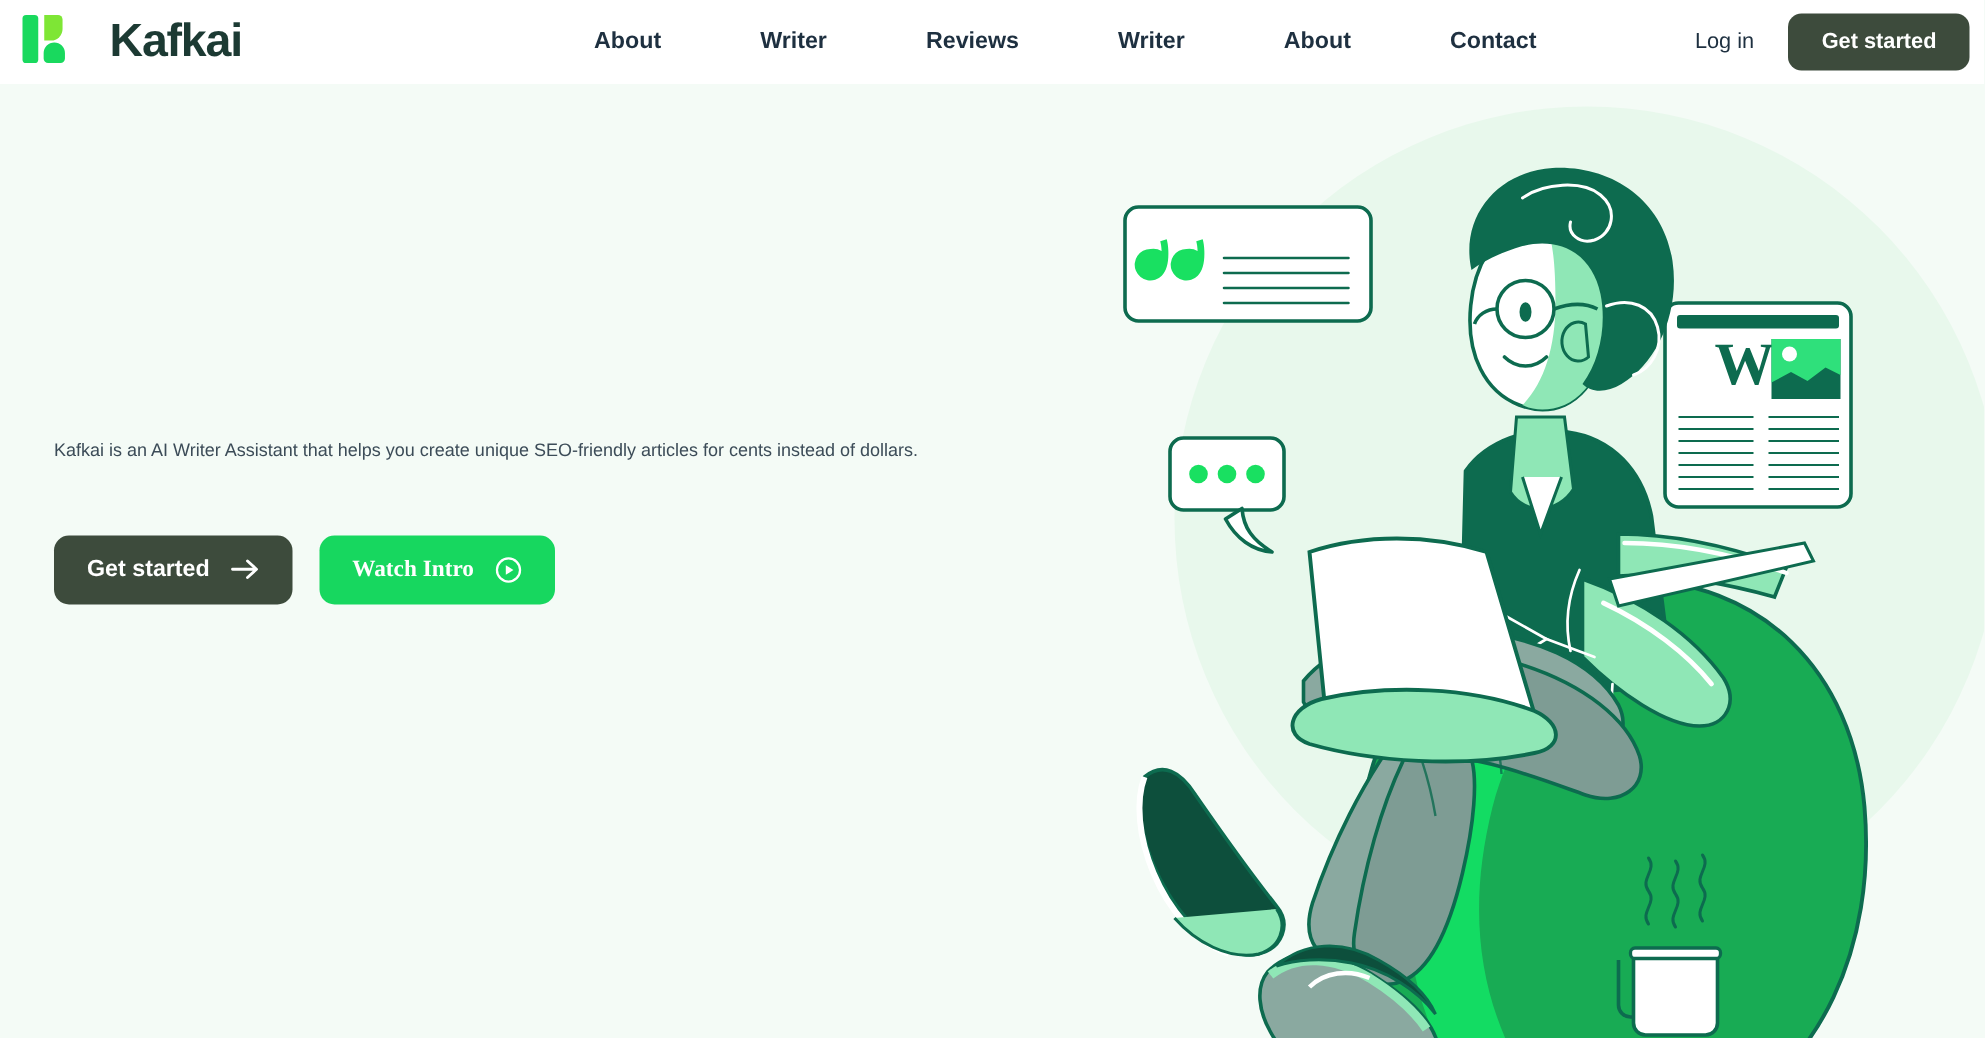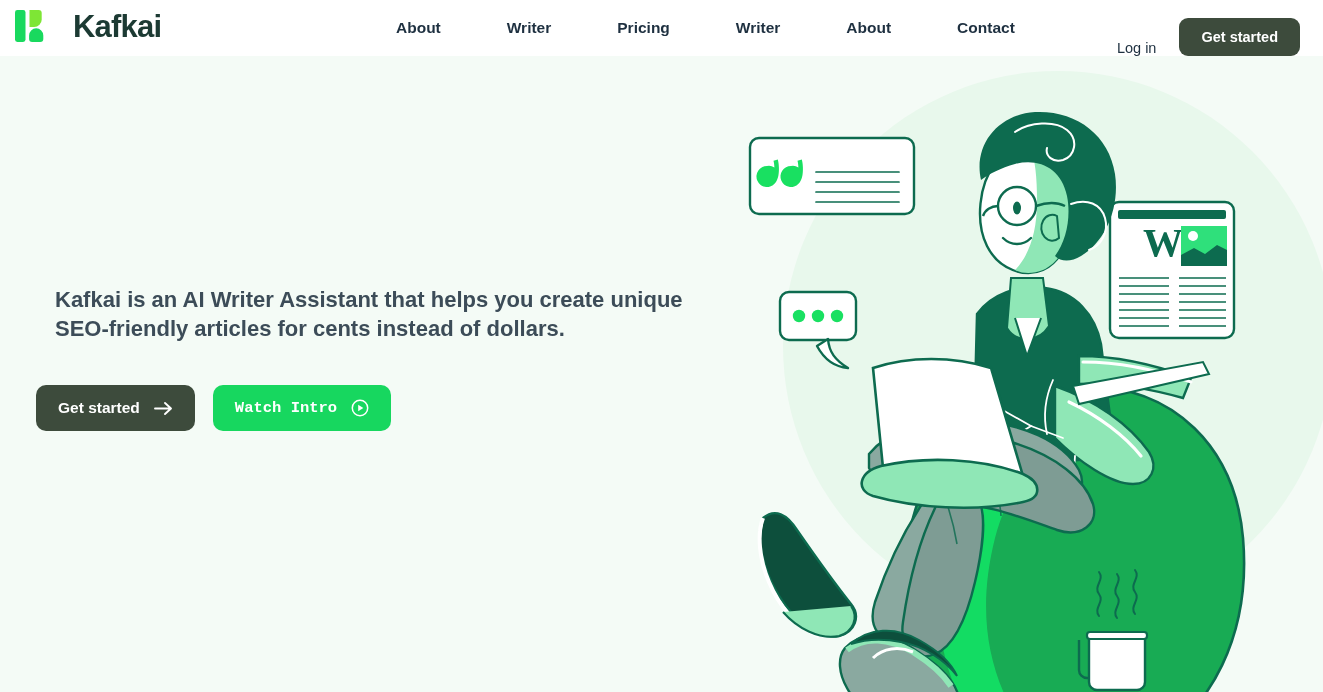--- a/index.html
+++ b/index.html
@@ -74,25 +74,25 @@
     text-decoration: none;
     padding: 8px 0;
     margin-right: 54px;
     cursor: pointer;
     white-space: nowrap;
   }
   .nav-link:last-child { margin-right: 18px; }
 
   .header-actions {
     position: absolute;
-    right: 23px;
+    right: 10px;
     top: 0;
     height: 56px;
     display: flex;
-    align-items: flex-end;
+    align-items: center;
     gap: 23px;
   }
   .login-link {
     font-size: 14.5px;
     font-weight: 400;
     color: #1e3040;
     text-decoration: none;
     cursor: pointer;
     white-space: nowrap;
   }
@@ -135,26 +135,25 @@
     line-height: 62px;
     font-weight: 700;
     letter-spacing: -1.4px;
     color: #16302a;
     margin: 0;
     font-family: "Liberation Sans", sans-serif;
   }
 
   .hero-subtitle {
     margin-top: 26px;
-    font-size: 22px;
+    font-size: 12px;
     line-height: 28.5px;
     color: #3c4c58;
-    font-weight: 700;
+    font-weight: 400;
     max-width: 650px;
-    margin-left: 19px;
   }
 
   .hero-cta {
     margin-top: 42px;
     display: flex;
     align-items: center;
     gap: 18px;
   }
 
   .btn-primary-dark {
@@ -180,21 +179,21 @@
     gap: 14px;
     background: #17d75f;
     color: #ffffff;
     font-size: 15.5px;
     font-weight: 700;
     border: none;
     border-radius: 10px;
     padding: 0 22px;
     height: 46px;
     cursor: pointer;
-    font-family: Liberation Mono, monospace;
+    font-family: Liberation Serif, serif;
     white-space: nowrap;
   }
 
   .btn-icon { display: inline-flex; align-items: center; }
 
   
   .hero-art {
     position: absolute;
     right: 0;
     top: 0;
@@ -218,21 +217,21 @@
           <path d="M15.5 2 h9.2 a3 3 0 0 1 3 3 v6.4 a7.6 7.6 0 0 1 -7.6 7.6 h-4.6 z" fill="#7ee635"></path>
           <path d="M22.2 20.3 a7.1 7.1 0 0 1 7.1 7.1 v3.6 a3 3 0 0 1 -3 3 h-8.2 a3 3 0 0 1 -3 -3 v-3.6 a7.1 7.1 0 0 1 7.1 -7.1 z" fill="#19d95e"></path>
         </svg>
       </span>
       <span class="brand-name">Kafkai</span>
     </a>
 
     <nav class="main-nav">
       <a class="nav-link" href="#">About</a>
       <a class="nav-link" href="#">Writer</a>
-      <a class="nav-link" href="#">Pricing</a>
+      <a class="nav-link" href="#">Reviews</a>
       <a class="nav-link" href="#">Writer</a>
       <a class="nav-link" href="#">About</a>
       <a class="nav-link" href="#">Contact</a>
     </nav>
 
     <div class="header-actions">
       <a class="login-link" href="#">Log in</a>
       <button class="btn-get-started-header">Get started</button>
     </div>
 

